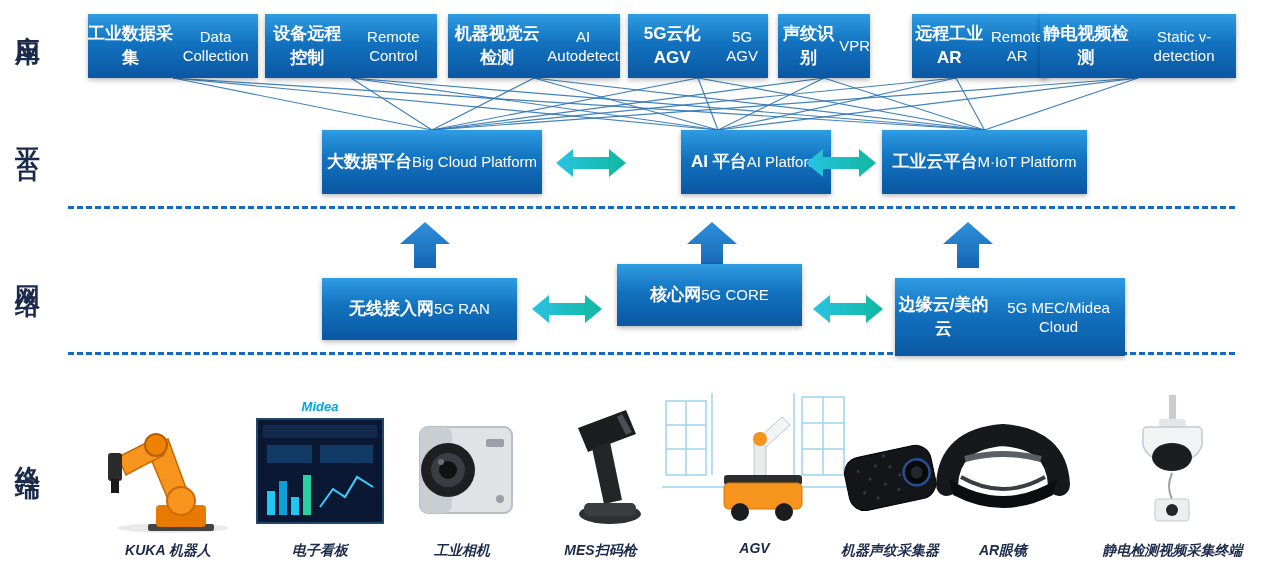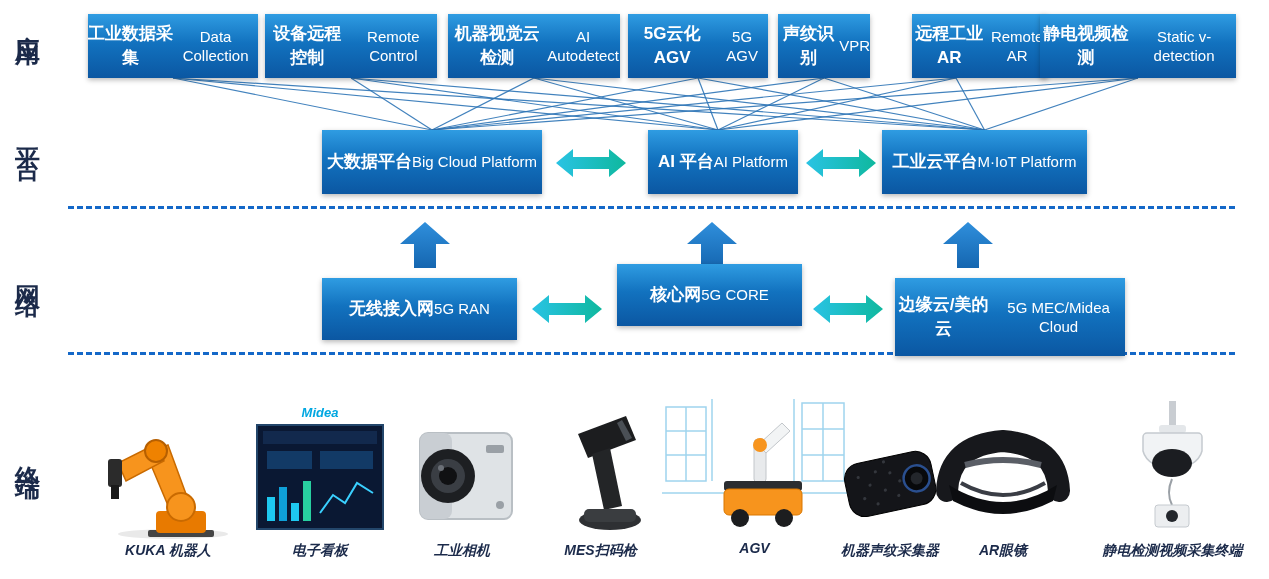--- a/index.html
+++ b/index.html
@@ -20,21 +20,21 @@
   }
   .box .zh{font-size:17px;font-weight:bold;line-height:1.4;}
   .box .en{font-size:15px;font-weight:normal;line-height:1.3;}
   .dash-line{position:absolute;border-top:3px dashed #1468c8;z-index:1;}
   .harrow,.uparrow{position:absolute;z-index:2;}
   .terminal-item{
     position:absolute;z-index:2;display:flex;flex-direction:column;
     align-items:center;justify-content:flex-end;font-style:italic;
   }
   .terminal-label{
-    font-size:14px;font-weight:bold;color:#1b2a4a;white-space:nowrap;margin-top:1px;
+    font-size:14px;font-weight:bold;color:#1b2a4a;white-space:nowrap;margin-top:7px;
   }
   .defs-holder{position:absolute;width:0;height:0;overflow:hidden;}
 </style>
 </head>
 <body>
 
 <div class="canvas">
 
   <svg class="defs-holder" aria-hidden="true">
     <defs>
@@ -104,21 +104,21 @@
   </div>
   <div class="box app-box" style="left:1040px;top:14px;width:196px;height:64px">
     <div class="zh">静电视频检测</div>
     <div class="en">Static v-detection</div>
   </div>
 
   <div class="box platform-box" style="left:322px;top:130px;width:220px;height:64px">
     <div class="zh">大数据平台</div>
     <div class="en">Big Cloud Platform</div>
   </div>
-  <div class="box platform-box" style="left:648px;top:130px;width:150px;height:64px">
+  <div class="box platform-box" style="left:681px;top:130px;width:150px;height:64px">
     <div class="zh">AI 平台</div>
     <div class="en">AI Platform</div>
   </div>
   <div class="box platform-box" style="left:882px;top:130px;width:205px;height:64px">
     <div class="zh">工业云平台</div>
     <div class="en">M·IoT Platform</div>
   </div>
 
   <svg class="harrow" style="left:556px;top:146px" width="70" height="34" viewBox="0 0 70 34">
     <polygon points="0,17 17,3 17,11 53,11 53,3 70,17 53,31 53,23 17,23 17,31" fill="url(#cyanGrad)"></polygon>

